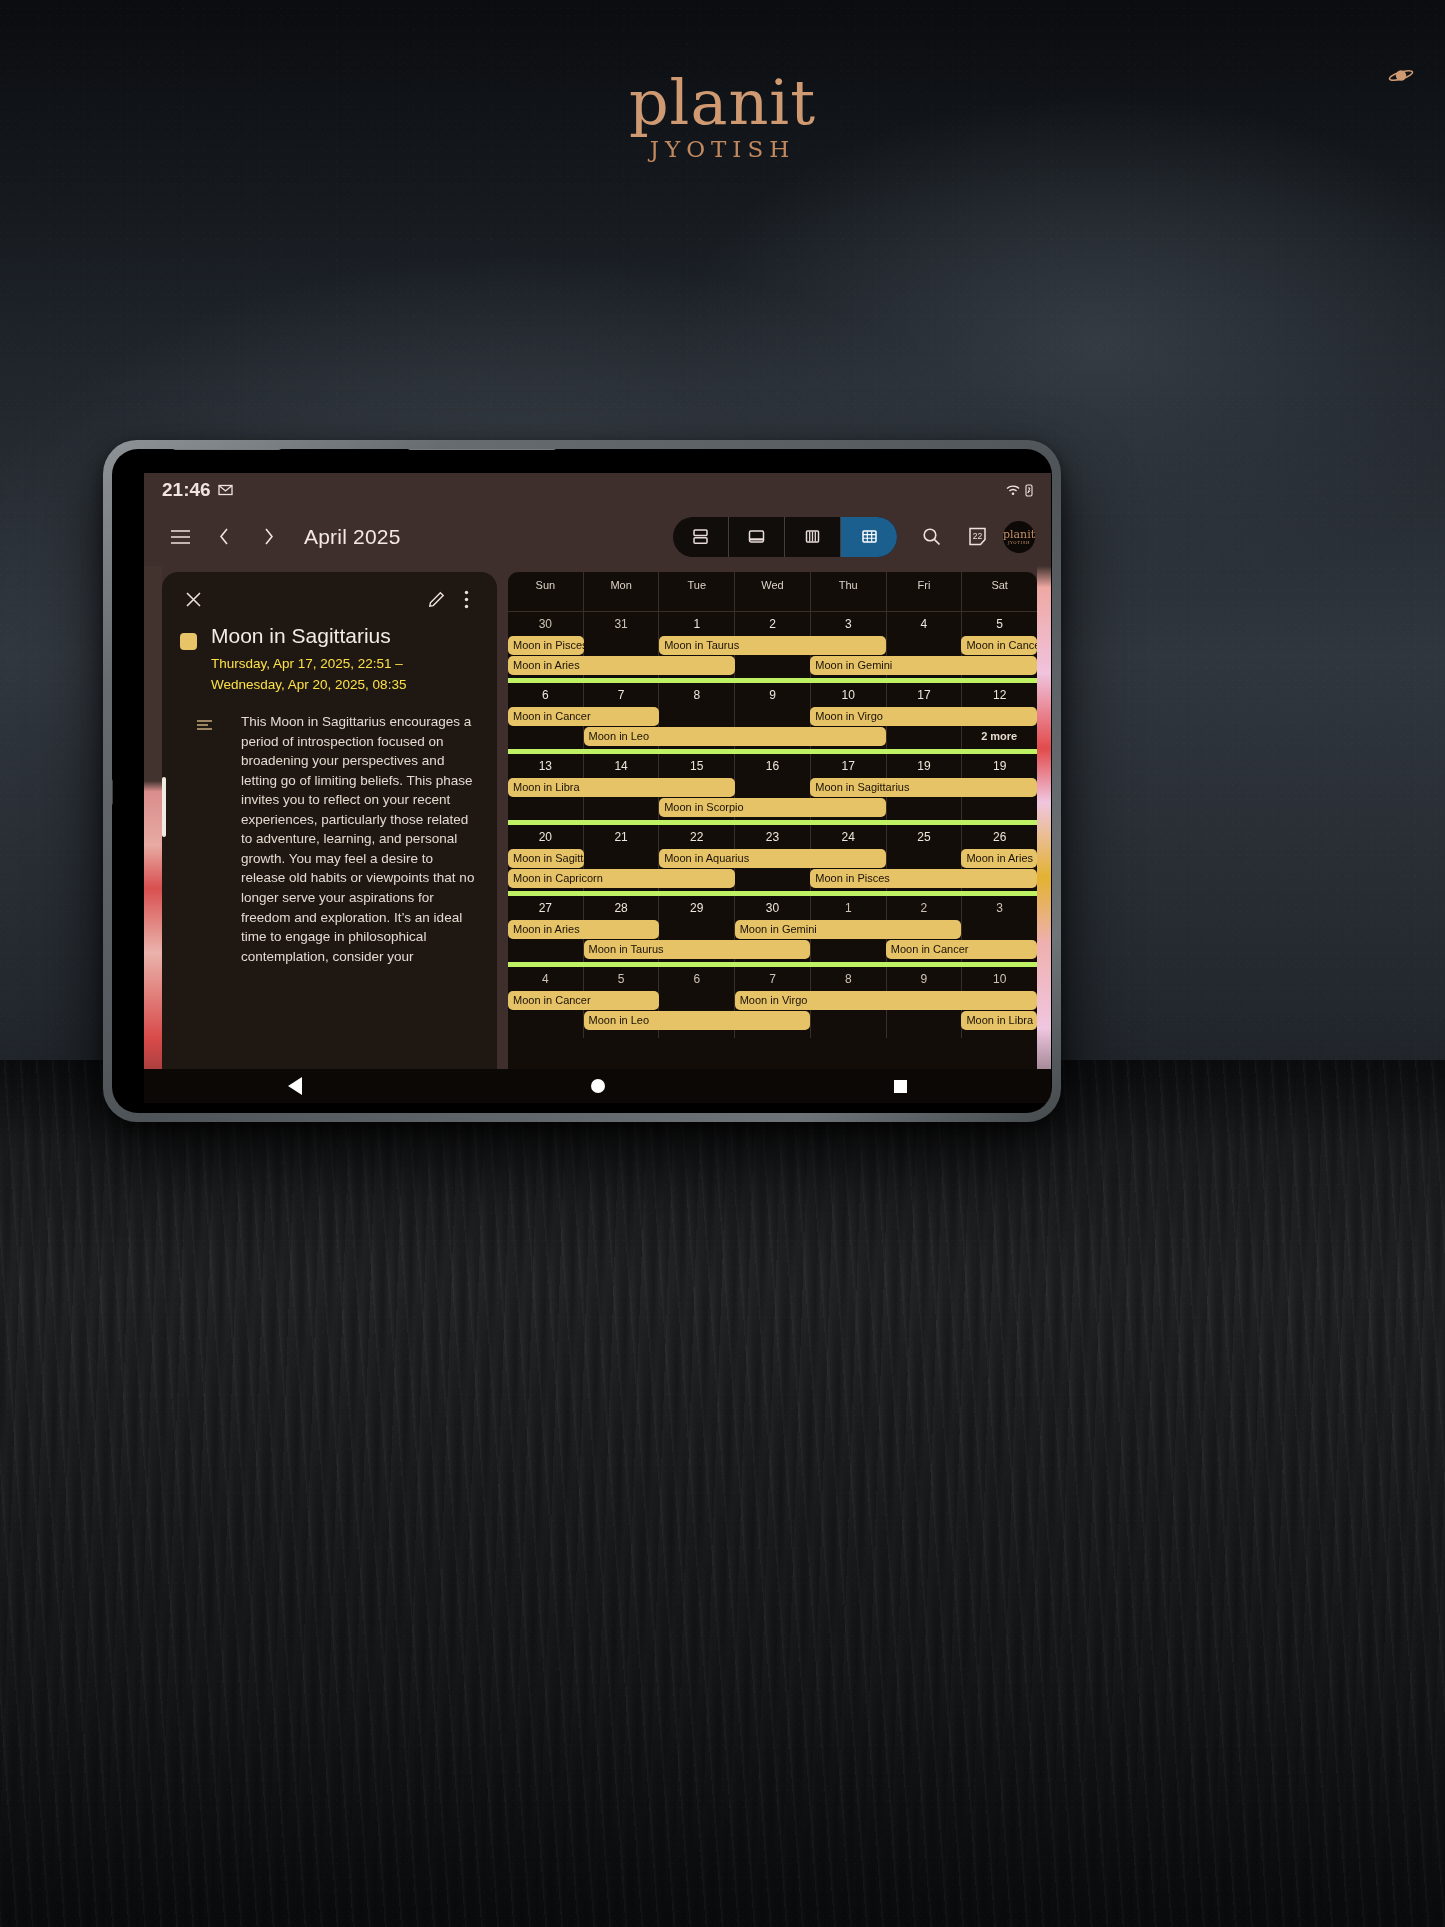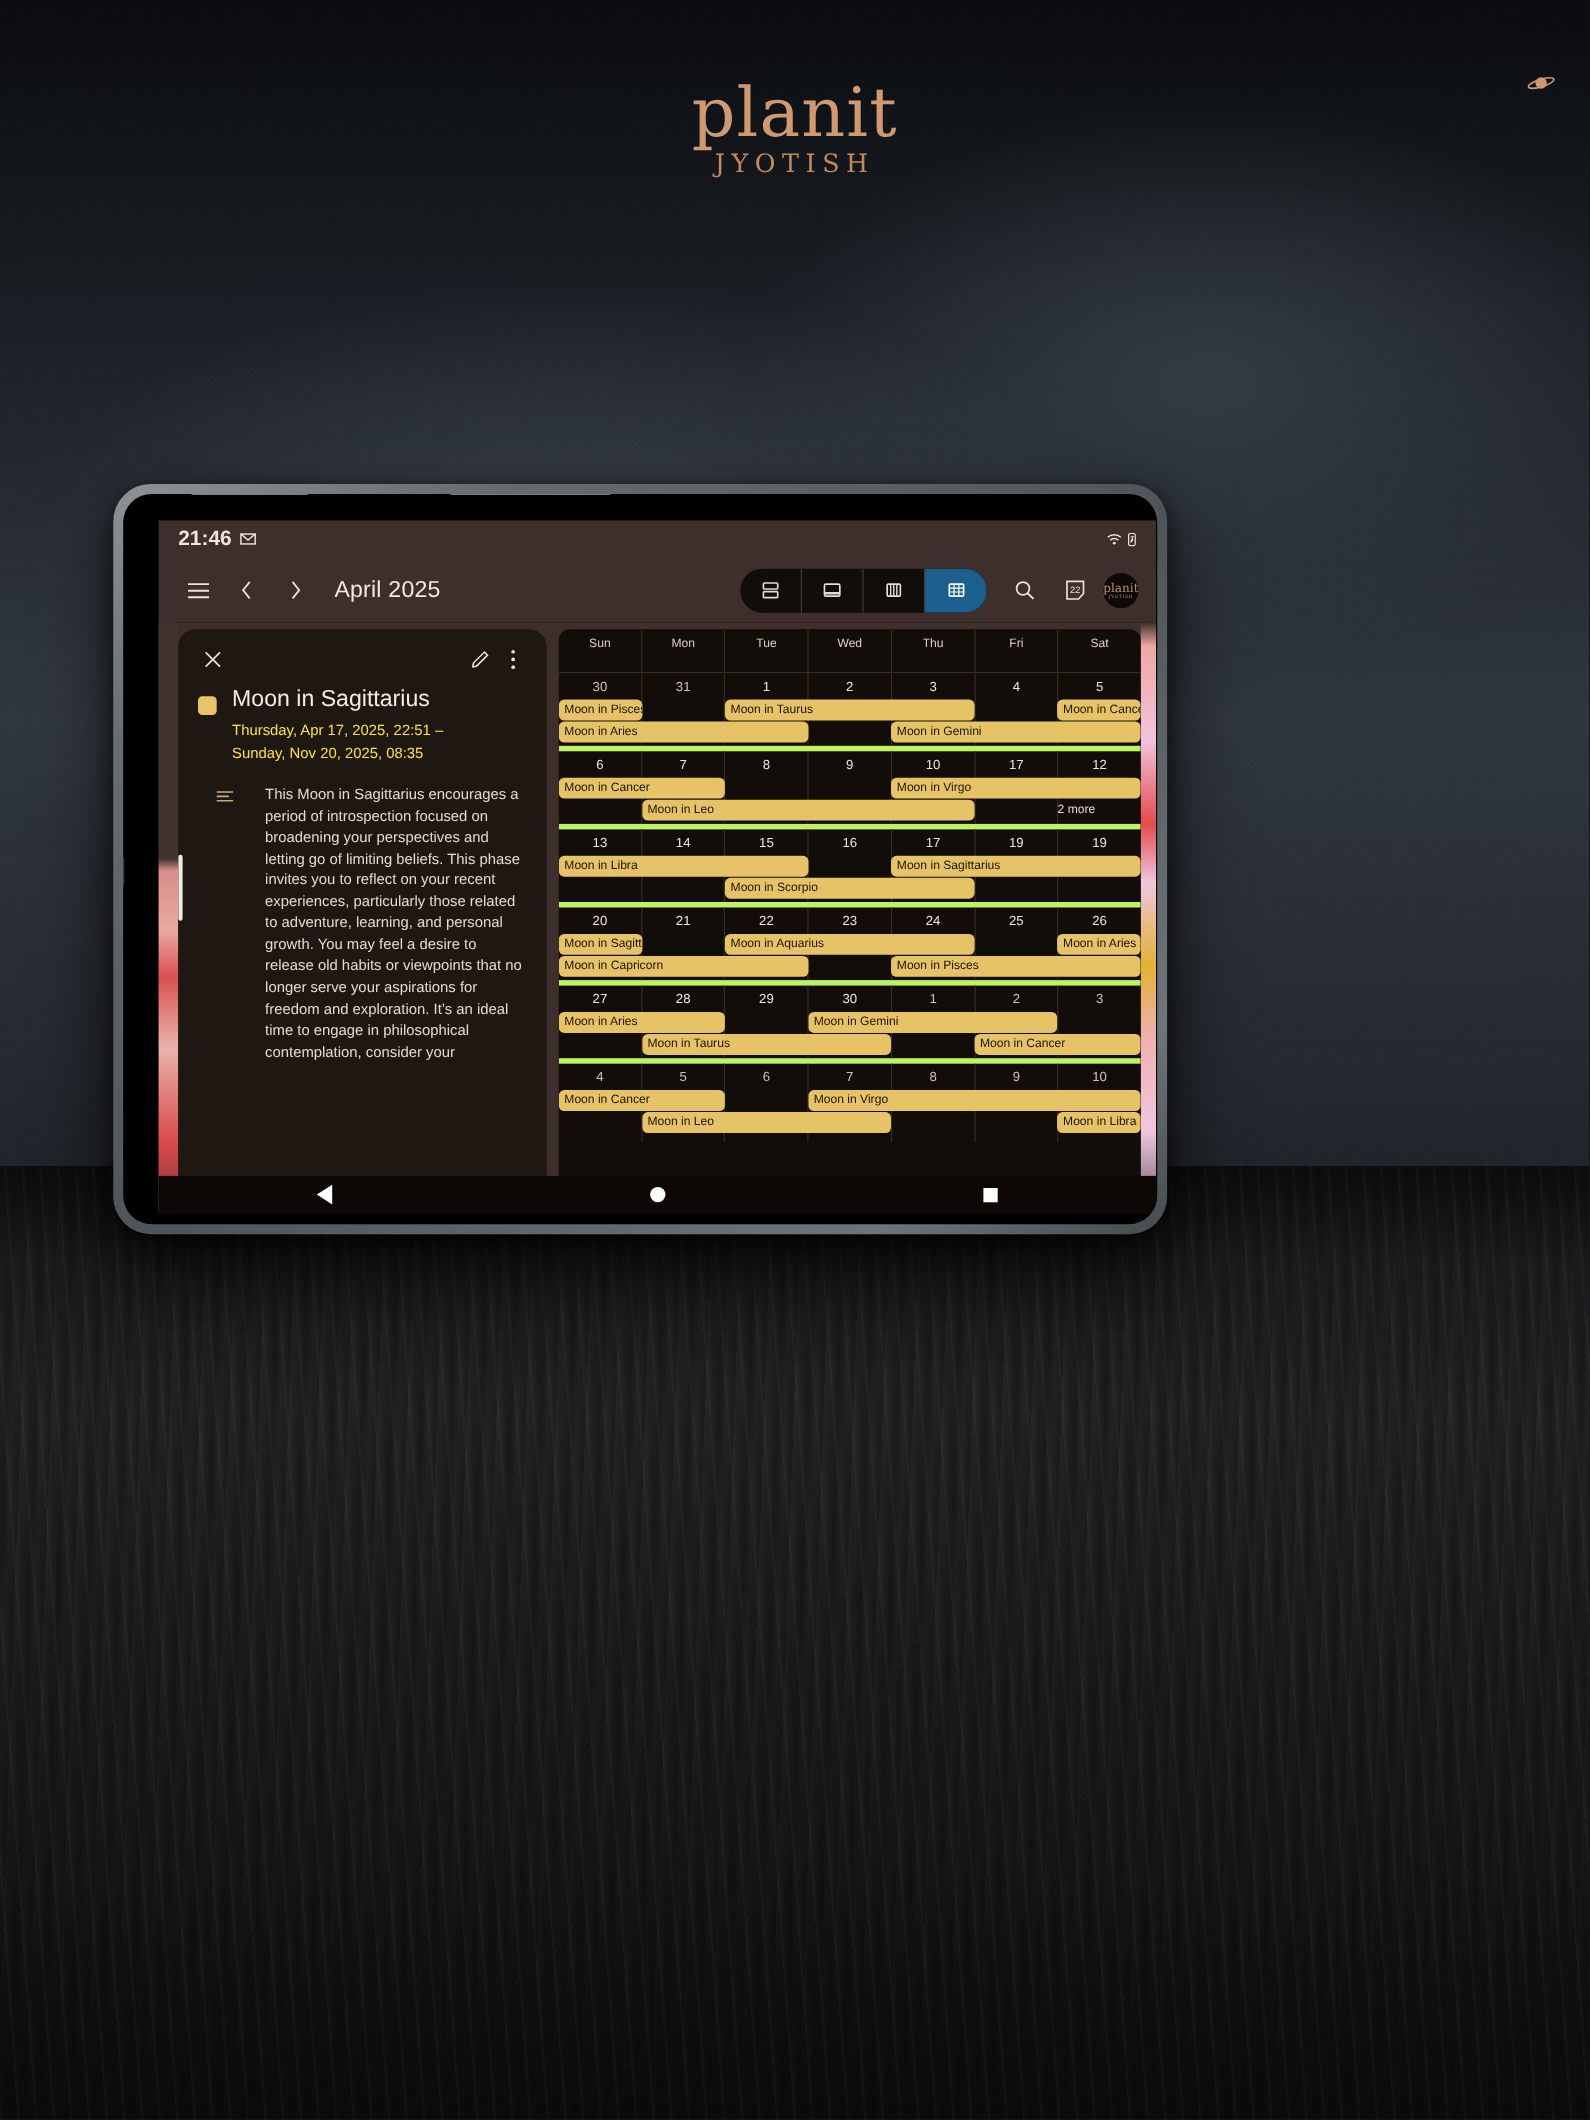--- a/index.html
+++ b/index.html
@@ -191,21 +191,21 @@
   .daynum { font-size:12px; color:#efe6dc; }
   .daynum.dim { color:#cfc3b6; }
   .chips { position:absolute; left:0; right:0; top:24px; }
   .chip {
     position:absolute; height:19px; background:#e7c368; border-radius:5px;
     color:#1a1206; font-size:11px; line-height:19px;
     padding:0 5px; white-space:nowrap; overflow:hidden;
   }
   .more {
     position:absolute; height:19px; font-size:11px; line-height:19px;
-    color:#e6dbcf; 
+    color:#e6dbcf; text-align:center;font-weight:bold;
   }
   
   .navbar {
     position:absolute; left:0; right:0; bottom:0; height:34px;
     background:#0b0805; display:flex; align-items:center; justify-content:space-around;
   }
   .nav-back { width:0;height:0;border-top:9px solid transparent;border-bottom:9px solid transparent;border-right:14px solid #fff; }
   .nav-home { width:14px;height:14px;border-radius:50%;background:#fff; }
   .nav-recent { width:13px;height:13px;background:#fff; }
 </style>
@@ -344,21 +344,21 @@
                   <circle cx="2.5" cy="16.5" r="1.7" fill="#e9e0d8"></circle>
                 </svg>
               </div>
             </div>
             <div class="dp-title-row">
               <div class="dp-swatch"></div>
               <div>
                 <div class="dp-title">Moon in Sagittarius</div>
                 <div class="dp-date">
                   <div>Thursday, Apr 17, 2025, 22:51 –</div>
-                  <div>Sunday, Nov 20, 2025, 08:35</div>
+                  <div>Wednesday, Apr 20, 2025, 08:35</div>
                 </div>
               </div>
             </div>
             <div class="dp-desc-row">
               <div class="dp-lines">
                 <svg width="17" height="12" viewBox="0 0 17 12">
                   <path d="M1 2 h15M1 6 h11M1 10 h15" stroke="#c8a97c" stroke-width="1.5"></path>
                 </svg>
               </div>
               <div class="dp-desc">This Moon in Sagittarius encourages a period of introspection focused on broadening your perspectives and letting go of limiting beliefs. This phase invites you to reflect on your recent experiences, particularly those related to adventure, learning, and personal growth. You may feel a desire to release old habits or viewpoints that no longer serve your aspirations for freedom and exploration. It’s an ideal time to engage in philosophical contemplation, consider your</div>

